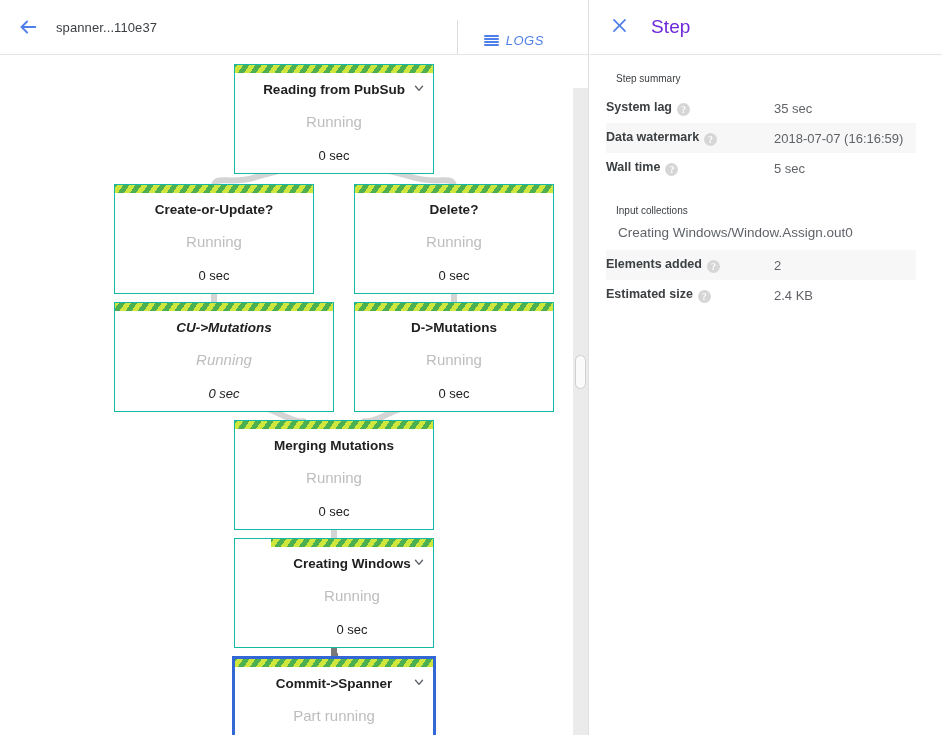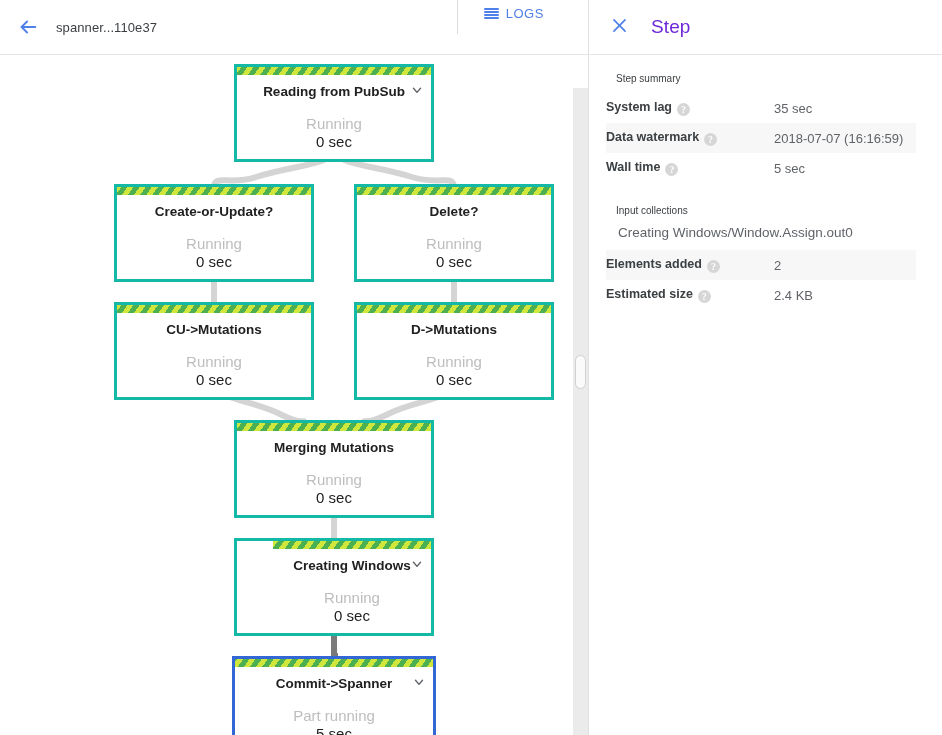--- a/index.html
+++ b/index.html
@@ -34,21 +34,21 @@
     width: 48px; height: 48px; margin-left: 4px;
     display: flex; align-items: center; justify-content: center;
     cursor: pointer; border-radius: 50%;
   }
   .back-btn svg { display: block; }
   #left-title {
     font-size: 13px; color: #3c4043; margin-left: 4px;
     letter-spacing: .1px; white-space: nowrap;
   }
   #logs-wrap {
-    margin-left: auto; display: flex; align-items: flex-start; height: 100%;
+    margin-left: auto; display: flex; align-items: flex-end; height: 100%; font-style: italic;
   }
   .vdivider {
     width: 1px; height: 34px; background: #dadce0; margin-right: 16px;
   }
   #logs-btn {
     display: flex; align-items: center; gap: 7px;
     color: #4f7fe8; font-size: 13px; font-weight: 500;
     letter-spacing: .55px; cursor: pointer; padding: 6px 10px;
     margin-right: 34px;
   }
@@ -60,37 +60,37 @@
     position: absolute; left: 0; top: 55px;
     width: 589px; height: 680px;
     background: #fff;
     overflow: hidden;
   }
   #graph-svg { position: absolute; left: 0; top: 0; }
 
   .node {
     position: absolute;
     background: #ffffff;
-    border: 3px solid #14b8a6;
+    border: 1px solid #14b8a6;
     z-index: 4;
     cursor: pointer;
   }
   .node.selected { border: 3px solid #3367d6; }
   .node .stripe {
     height: 8px;
     background-image: repeating-linear-gradient(
        -55deg,
        #cfe63c 0px, #cfe63c 5px,
        #4caf50 5px, #4caf50 10px);
   }
   .node.selected .stripe { height: 8px; }
   .node-body { padding: 8px 10px 9px 10px; text-align: center; position: relative; }
   .node-title { font-size: 13.5px; font-weight: bold; color: #212121; line-height: 17px; }
   .node-status { font-size: 15px; color: #bdbdbd; line-height: 17px; margin-top: 15px; }
-  .node-time { font-size: 15px; color: #212121; line-height: 17px; margin-top: 1px; }
+  .node-time { font-size: 13px; color: #212121; line-height: 17px; margin-top: 17px; }
   .node-chevron {
     position: absolute; right: 7px; top: 8px;
     width: 14px; height: 14px; color: #5f6368;
   }
   .node-chevron svg { display: block; }
 
   
   #lp-scroll-track {
     position: absolute; right: 0px; top: 88px;
     width: 15px; height: 647px;
@@ -243,21 +243,21 @@
 
       <div class="node" style="left:354px; top:129px; width:200px;">
         <div class="stripe"></div>
         <div class="node-body">
           <div class="node-title">Delete?</div>
           <div class="node-status">Running</div>
           <div class="node-time">0 sec</div>
         </div>
       </div>
 
-      <div class="node" style="left:114px; top:247px; width:200px;">
+      <div class="node" style="left:114px; top:247px; width:220px;font-style:italic;">
         <div class="stripe"></div>
         <div class="node-body">
           <div class="node-title">CU-&gt;Mutations</div>
           <div class="node-status">Running</div>
           <div class="node-time">0 sec</div>
         </div>
       </div>
 
       <div class="node" style="left:354px; top:247px; width:200px;">
         <div class="stripe"></div>

